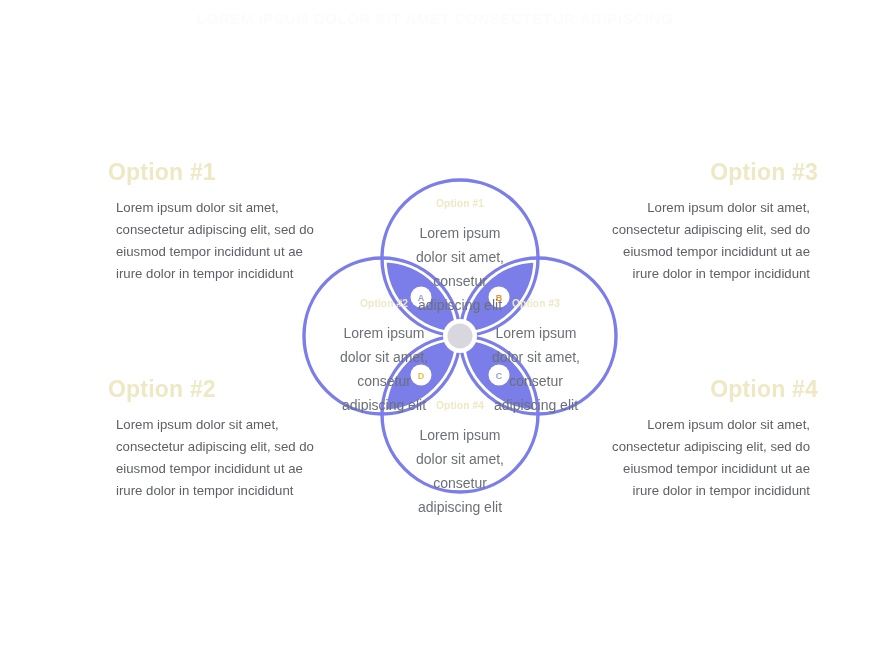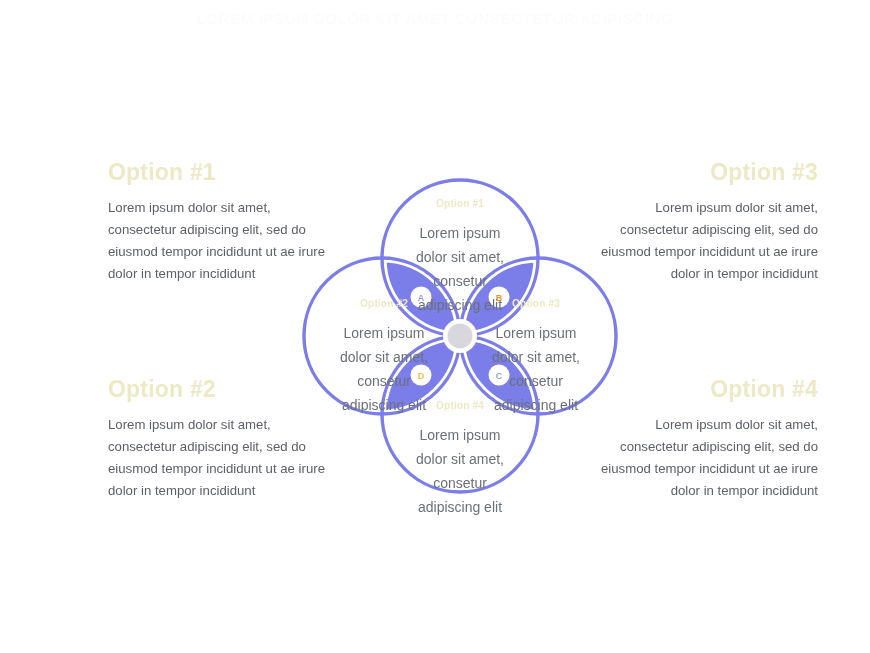--- a/index.html
+++ b/index.html
@@ -48,21 +48,21 @@
     font-weight: 700;
     color: #eee8c4;
     margin: 0 0 12px 0;
     line-height: 1.1;
     letter-spacing: 0.2px;
   }
   .text-block .opt-body {
     font-size: 13.2px;
     line-height: 1.67;
     color: #5d6066;
-    margin: 0;
+    margin: 8px;
     font-weight: 400;
   }
 
   .tb-left  { text-align: left;  }
   .tb-right { text-align: right; }
 
   #block-1 { left: 108px; top: 160px; }
   #block-2 { left: 108px; top: 377px; }
   #block-3 { left: 586px; top: 160px; }
   #block-4 { left: 586px; top: 377px; }

